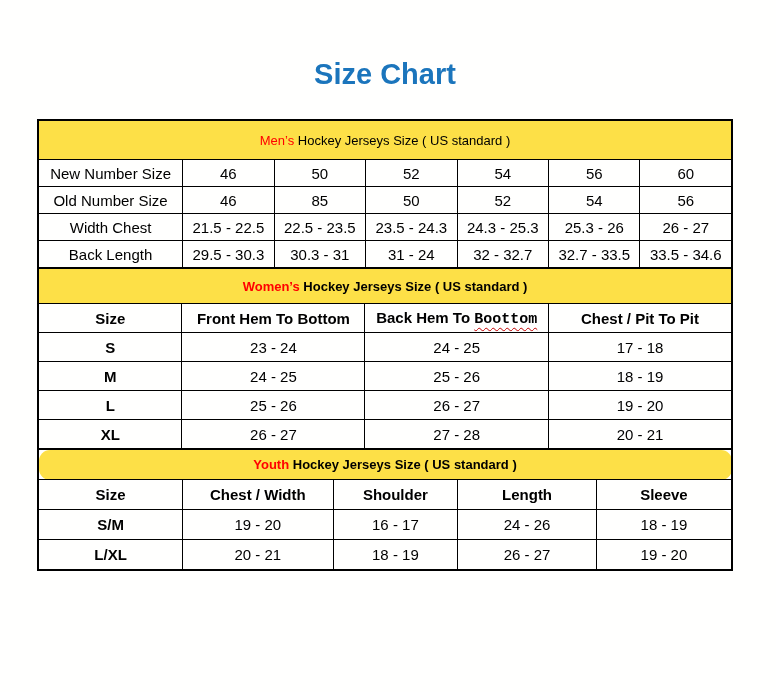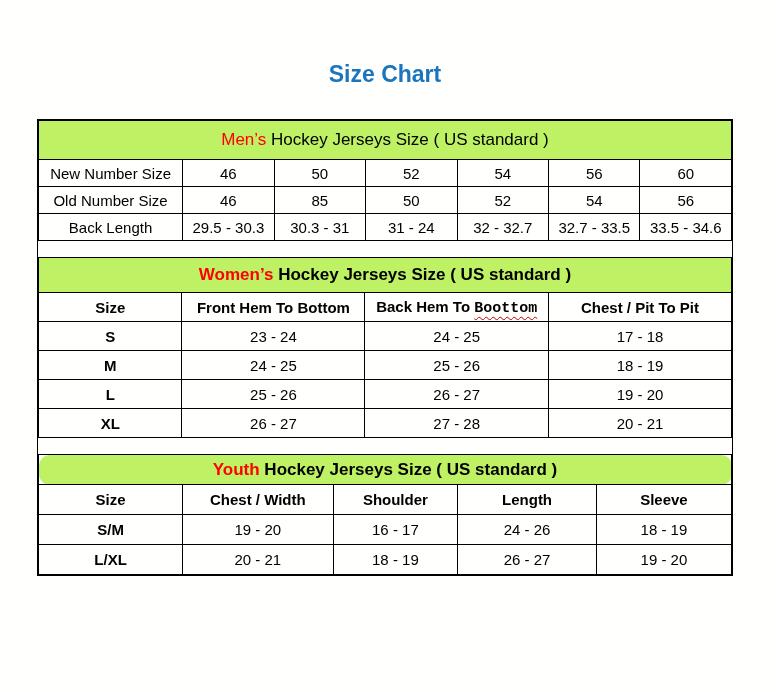--- a/index.html
+++ b/index.html
@@ -13,54 +13,54 @@
     overflow: hidden;
   }
   * { box-sizing: border-box; }
 
   .page { padding-top: 57px; }
 
   .title {
     width: 696px;
     margin: 0 0 0 37px;
     text-align: center;
-    font-size: 23px;
+    font-size: 29px;
     line-height: 34px;
     font-weight: bold;
     color: #1b75bc;
     letter-spacing: 0px;
   }
 
   .chart {
     width: 696px;
     margin: 28px 0 0 37px;
     border: 1px solid #000;
   }
 
   table {
     width: 100%;
     border-collapse: collapse;
     table-layout: fixed;
   }
-  table + table { margin-top: 16px; }
+  table + table { margin-top: 0; }
 
   td {
     border: 1px solid #000;
     text-align: center;
     vertical-align: middle;
     font-size: 15px;
     padding: 0 2px;
     overflow: hidden;
     white-space: nowrap;
   }
 
   tr.band td {
-    background: #bef264;
+    background: #fde047;
     font-weight: bold;
-    font-size: 17px;
+    font-size: 13px;
   }
   tr.band .hl { color: #ff0000; }
 
   tr.cols td { font-weight: bold; }
 
   .sec-men   tr.band td { height: 39px; }
   .sec-women tr.band td { height: 35px; }
   .sec-youth tr.band td { height: 30px; }
 
   .sec-men   tr.cols td, .sec-men   tbody td { height: 27px; }
@@ -115,20 +115,29 @@
             <td>60</td>
           </tr>
           <tr>
             <td>Old Number Size</td>
             <td>46</td>
             <td>85</td>
             <td>50</td>
             <td>52</td>
             <td>54</td>
             <td>56</td>
+          </tr>
+          <tr>
+            <td>Width Chest</td>
+            <td>21.5 - 22.5</td>
+            <td>22.5 - 23.5</td>
+            <td>23.5 - 24.3</td>
+            <td>24.3 - 25.3</td>
+            <td>25.3 - 26</td>
+            <td>26 - 27</td>
           </tr>
           <tr>
             <td>Back Length</td>
             <td>29.5 - 30.3</td>
             <td>30.3 - 31</td>
             <td>31 - 24</td>
             <td>32 - 32.7</td>
             <td>32.7 - 33.5</td>
             <td>33.5 - 34.6</td>
           </tr>

